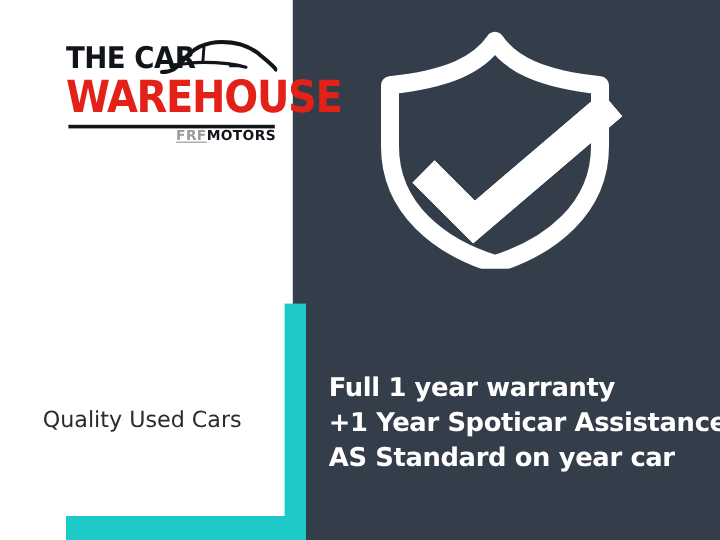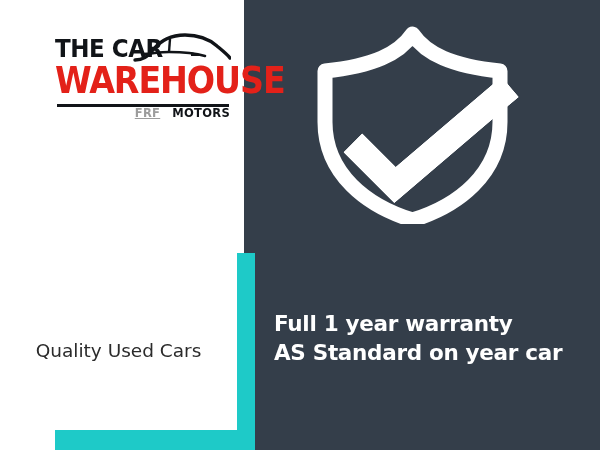--- a/index.html
+++ b/index.html
@@ -108,21 +108,21 @@
     right: 0;
     top: 80px;
     font-family: "DejaVu Sans", sans-serif;
     font-size: 11.5px;
     font-weight: 700;
     letter-spacing: 0.3px;
     line-height: 1;
     white-space: nowrap;
   }
   .logo-sub .frf { color: #9c9c9c; text-decoration: underline; }
-  .logo-sub .motors { color: #111418; margin-left: 12px; }
+  .logo-sub .motors { color: #111418; }
 
   
   .tagline {
     position: absolute;
     left: 0;
     top: 338px;
     width: 237px;
     text-align: center;
     font-family: "DejaVu Sans", sans-serif;
     font-size: 18.5px;
@@ -201,16 +201,17 @@
       <path d="M42 117 L 84 159 L 199 61" fill="none" stroke="#ffffff" stroke-width="26" stroke-linejoin="miter" stroke-linecap="butt"></path>
       <path d="M42 117 L 84 159 L 199 61" fill="none" stroke="#343e4a" stroke-width="0"></path>
       <path d="M42 117 L 84 159 L 199 61" fill="none" stroke="#ffffff" stroke-width="26" stroke-linejoin="miter"></path>
 
       <path d="M42 117 L 84 159 L 199 61" fill="none" stroke="#ffffff" stroke-width="26"></path>
     </svg>
   </div>
 
   <div class="warranty">
     <div>Full 1 year warranty</div>
+    <div>+1 Year Spoticar Assistance</div>
     <div>AS Standard on year car</div>
   </div>
 
 </div>
 
 </body></html>

